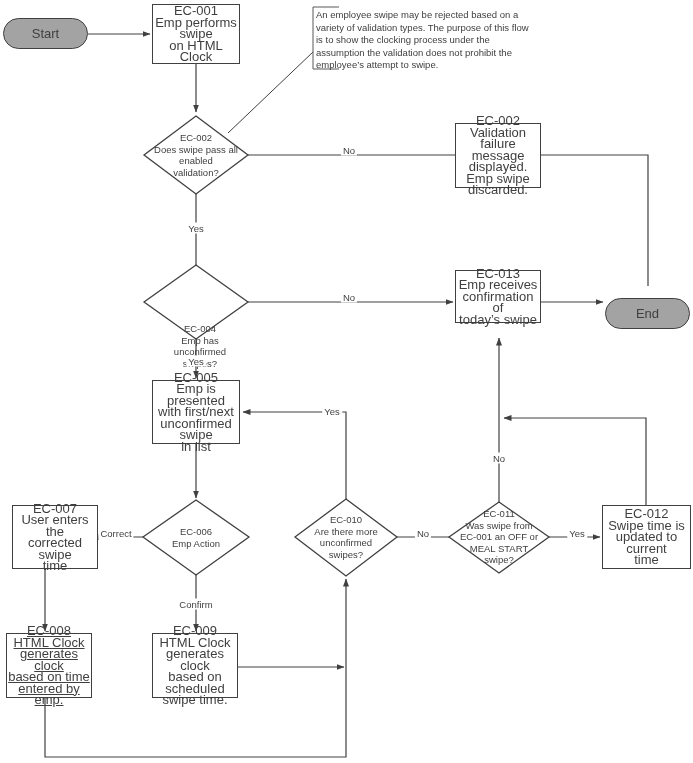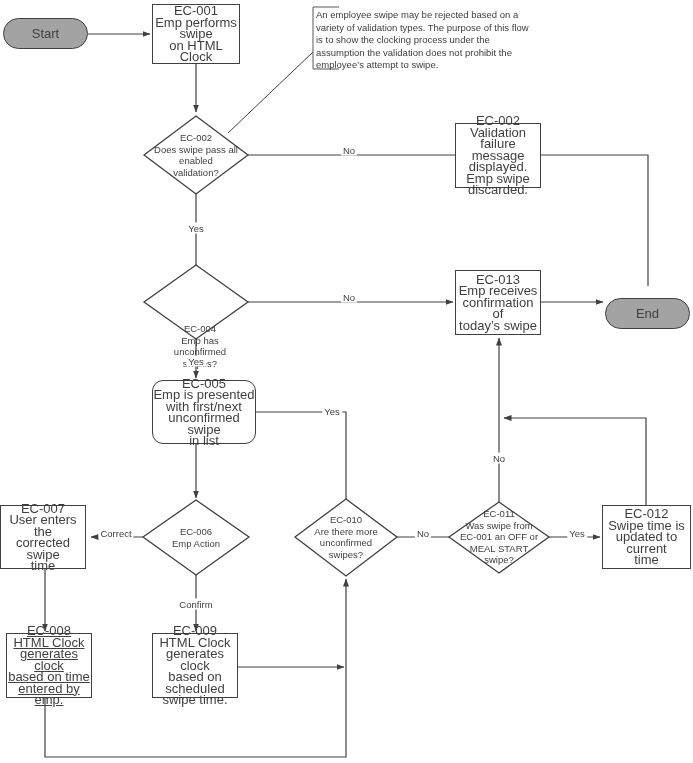--- a/index.html
+++ b/index.html
@@ -94,37 +94,37 @@
 Validation failure
 message displayed.
 Emp swipe
 discarded.</div>
 
   <div class="dtext" style="left:200px;top:302px;margin-top:44px;">EC-004
 Emp has
 unconfirmed
 swipes?</div>
 
-  <div class="node rect" style="left:455px;top:270px;width:86px;height:65px;">EC-013
+  <div class="node rect" style="left:455px;top:270px;width:86px;height:53px;">EC-013
 Emp receives
 confirmation of
 today’s swipe</div>
 
   <div class="node stadium" style="left:605px;top:298px;width:85px;height:31px;border-radius:16px;">End</div>
 
-  <div class="node rect" style="left:152px;top:380px;width:104px;height:64px;border-radius:11px;">EC-005
+  <div class="node rect" style="left:152px;top:380px;width:88px;height:64px;">EC-005
 Emp is presented
 with first/next
 unconfirmed swipe
 in list</div>
 
   <div class="dtext" style="left:196px;top:537px;">EC-006
 Emp Action</div>
 
-  <div class="node rect" style="left:0;top:505px;width:86px;height:64px;">EC-007
+  <div class="node rect" style="left:12px;top:505px;width:86px;height:64px;">EC-007
 User enters the
 corrected swipe
 time</div>
 
   <div class="dtext" style="left:346px;top:537px;">EC-010
 Are there more
 unconfirmed
 swipes?</div>
 
   <div class="dtext" style="left:499px;top:537px;">EC-011

